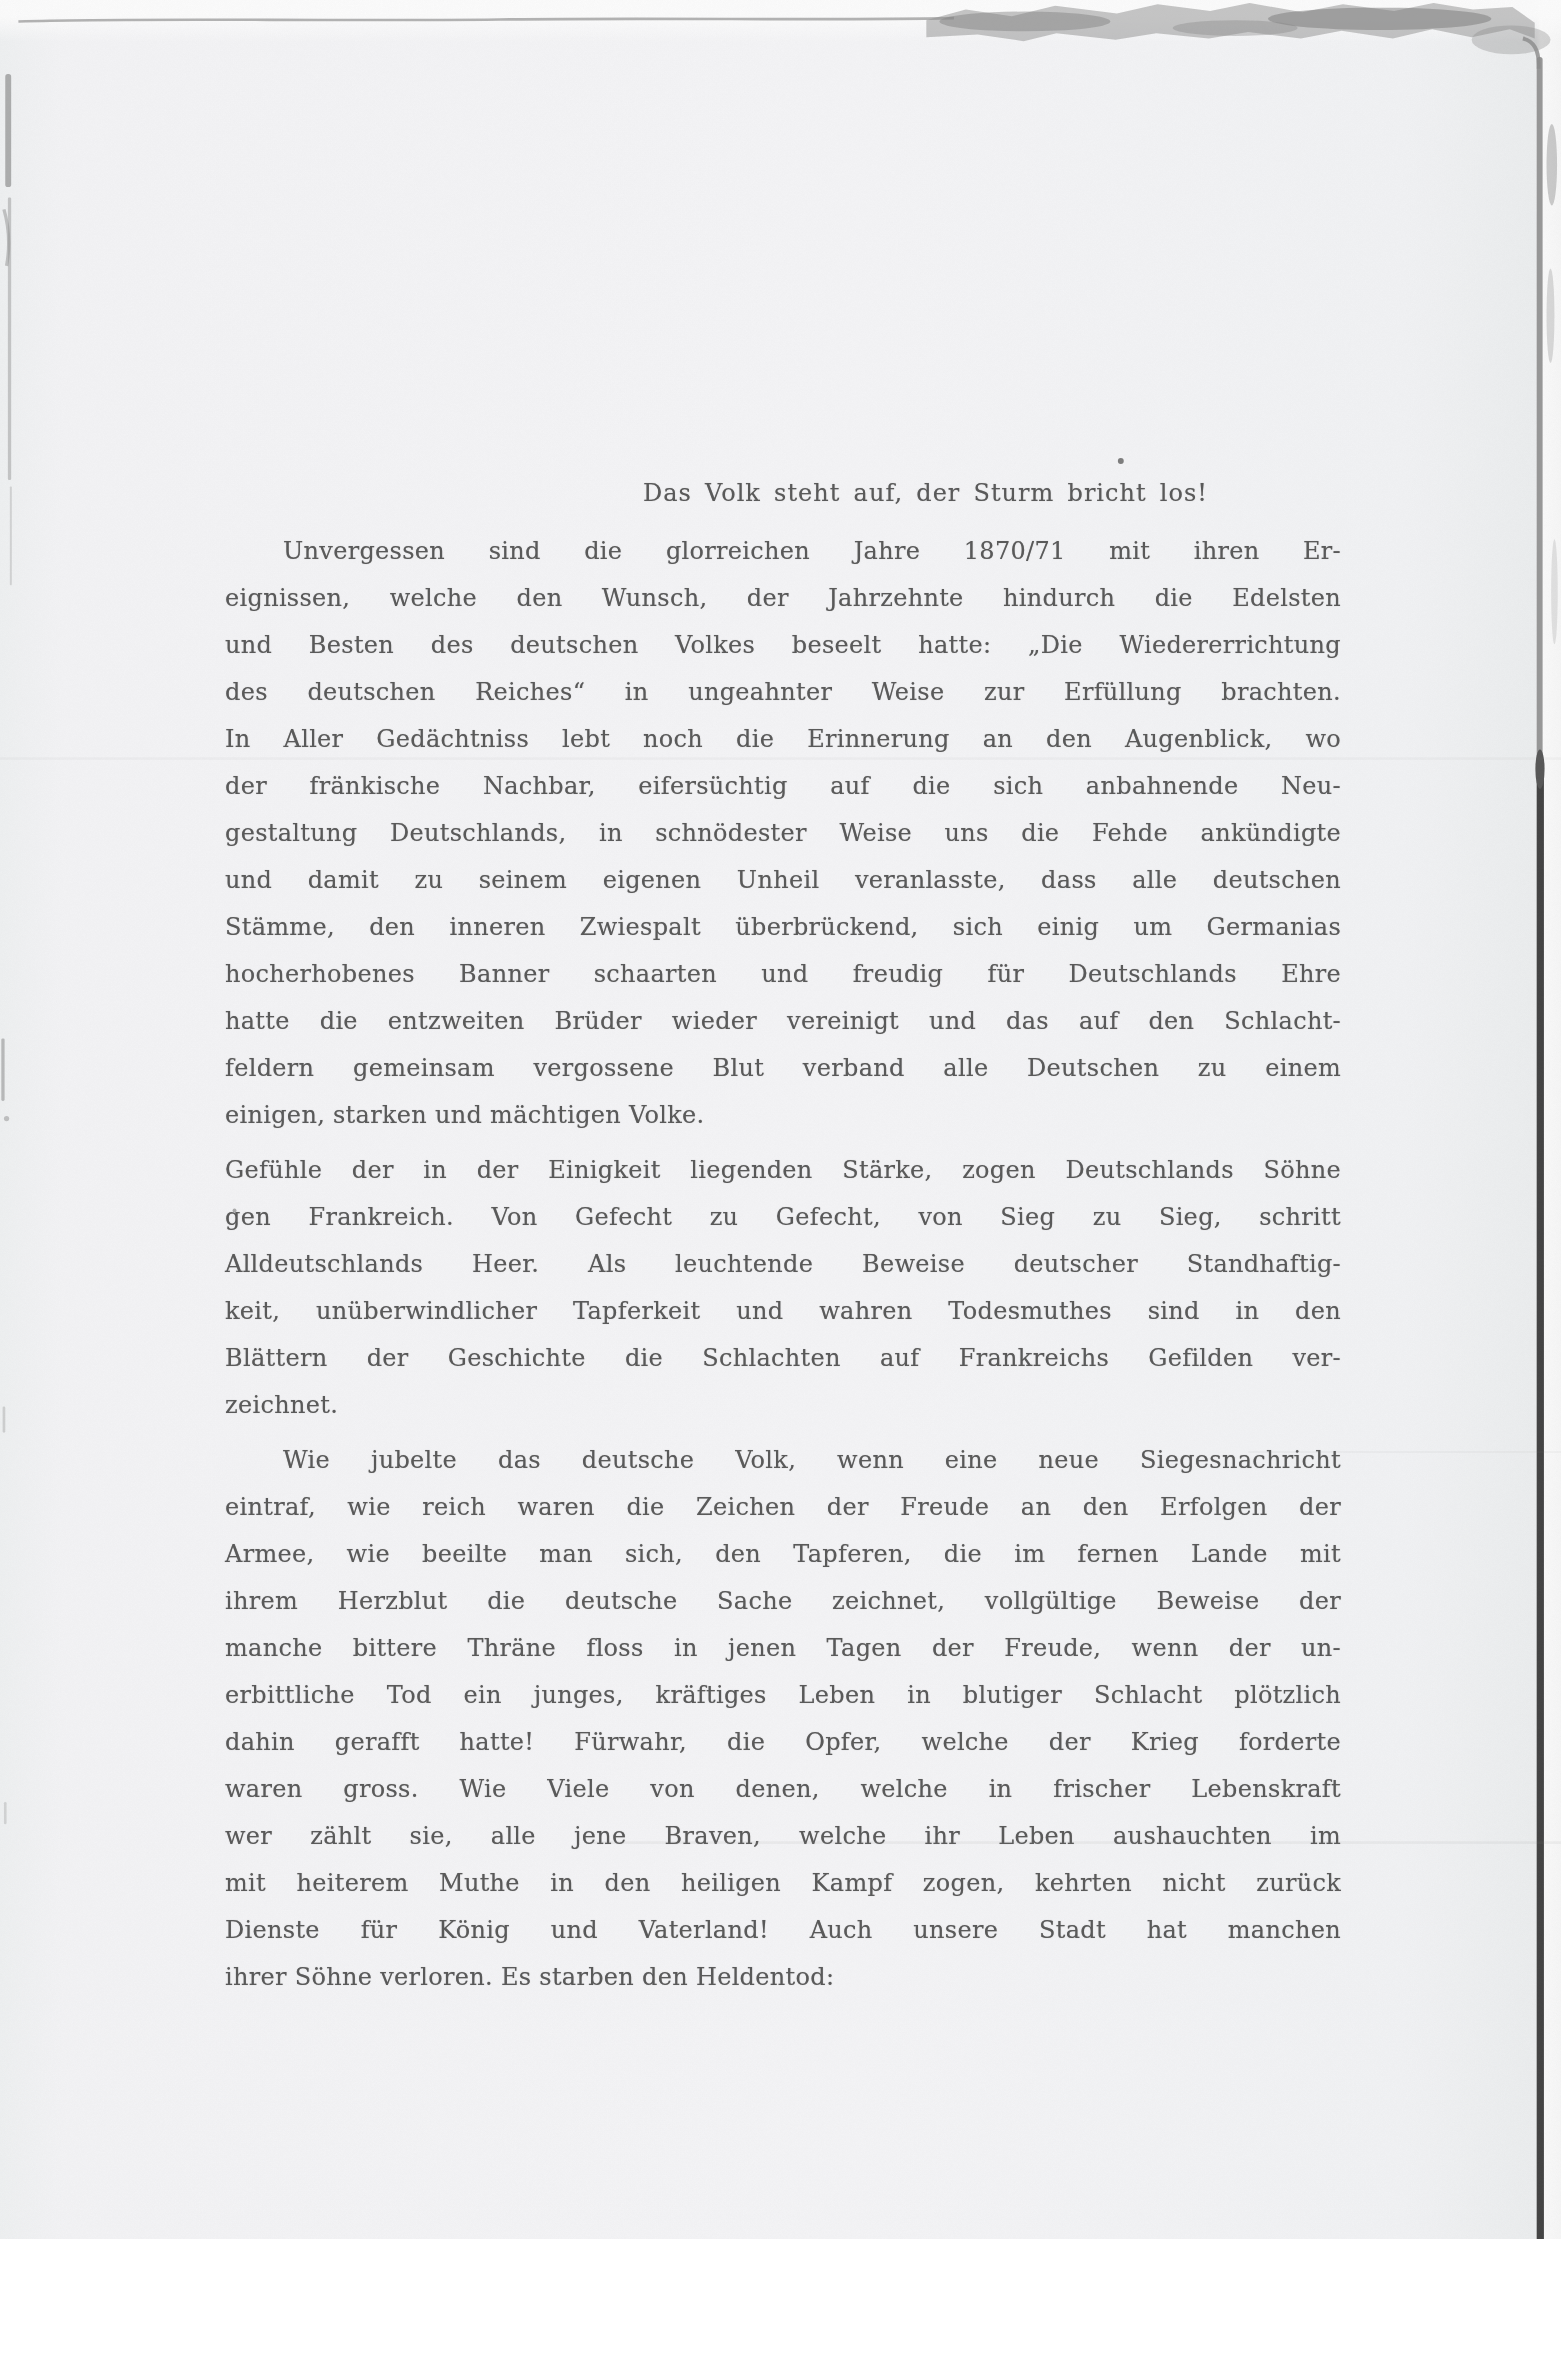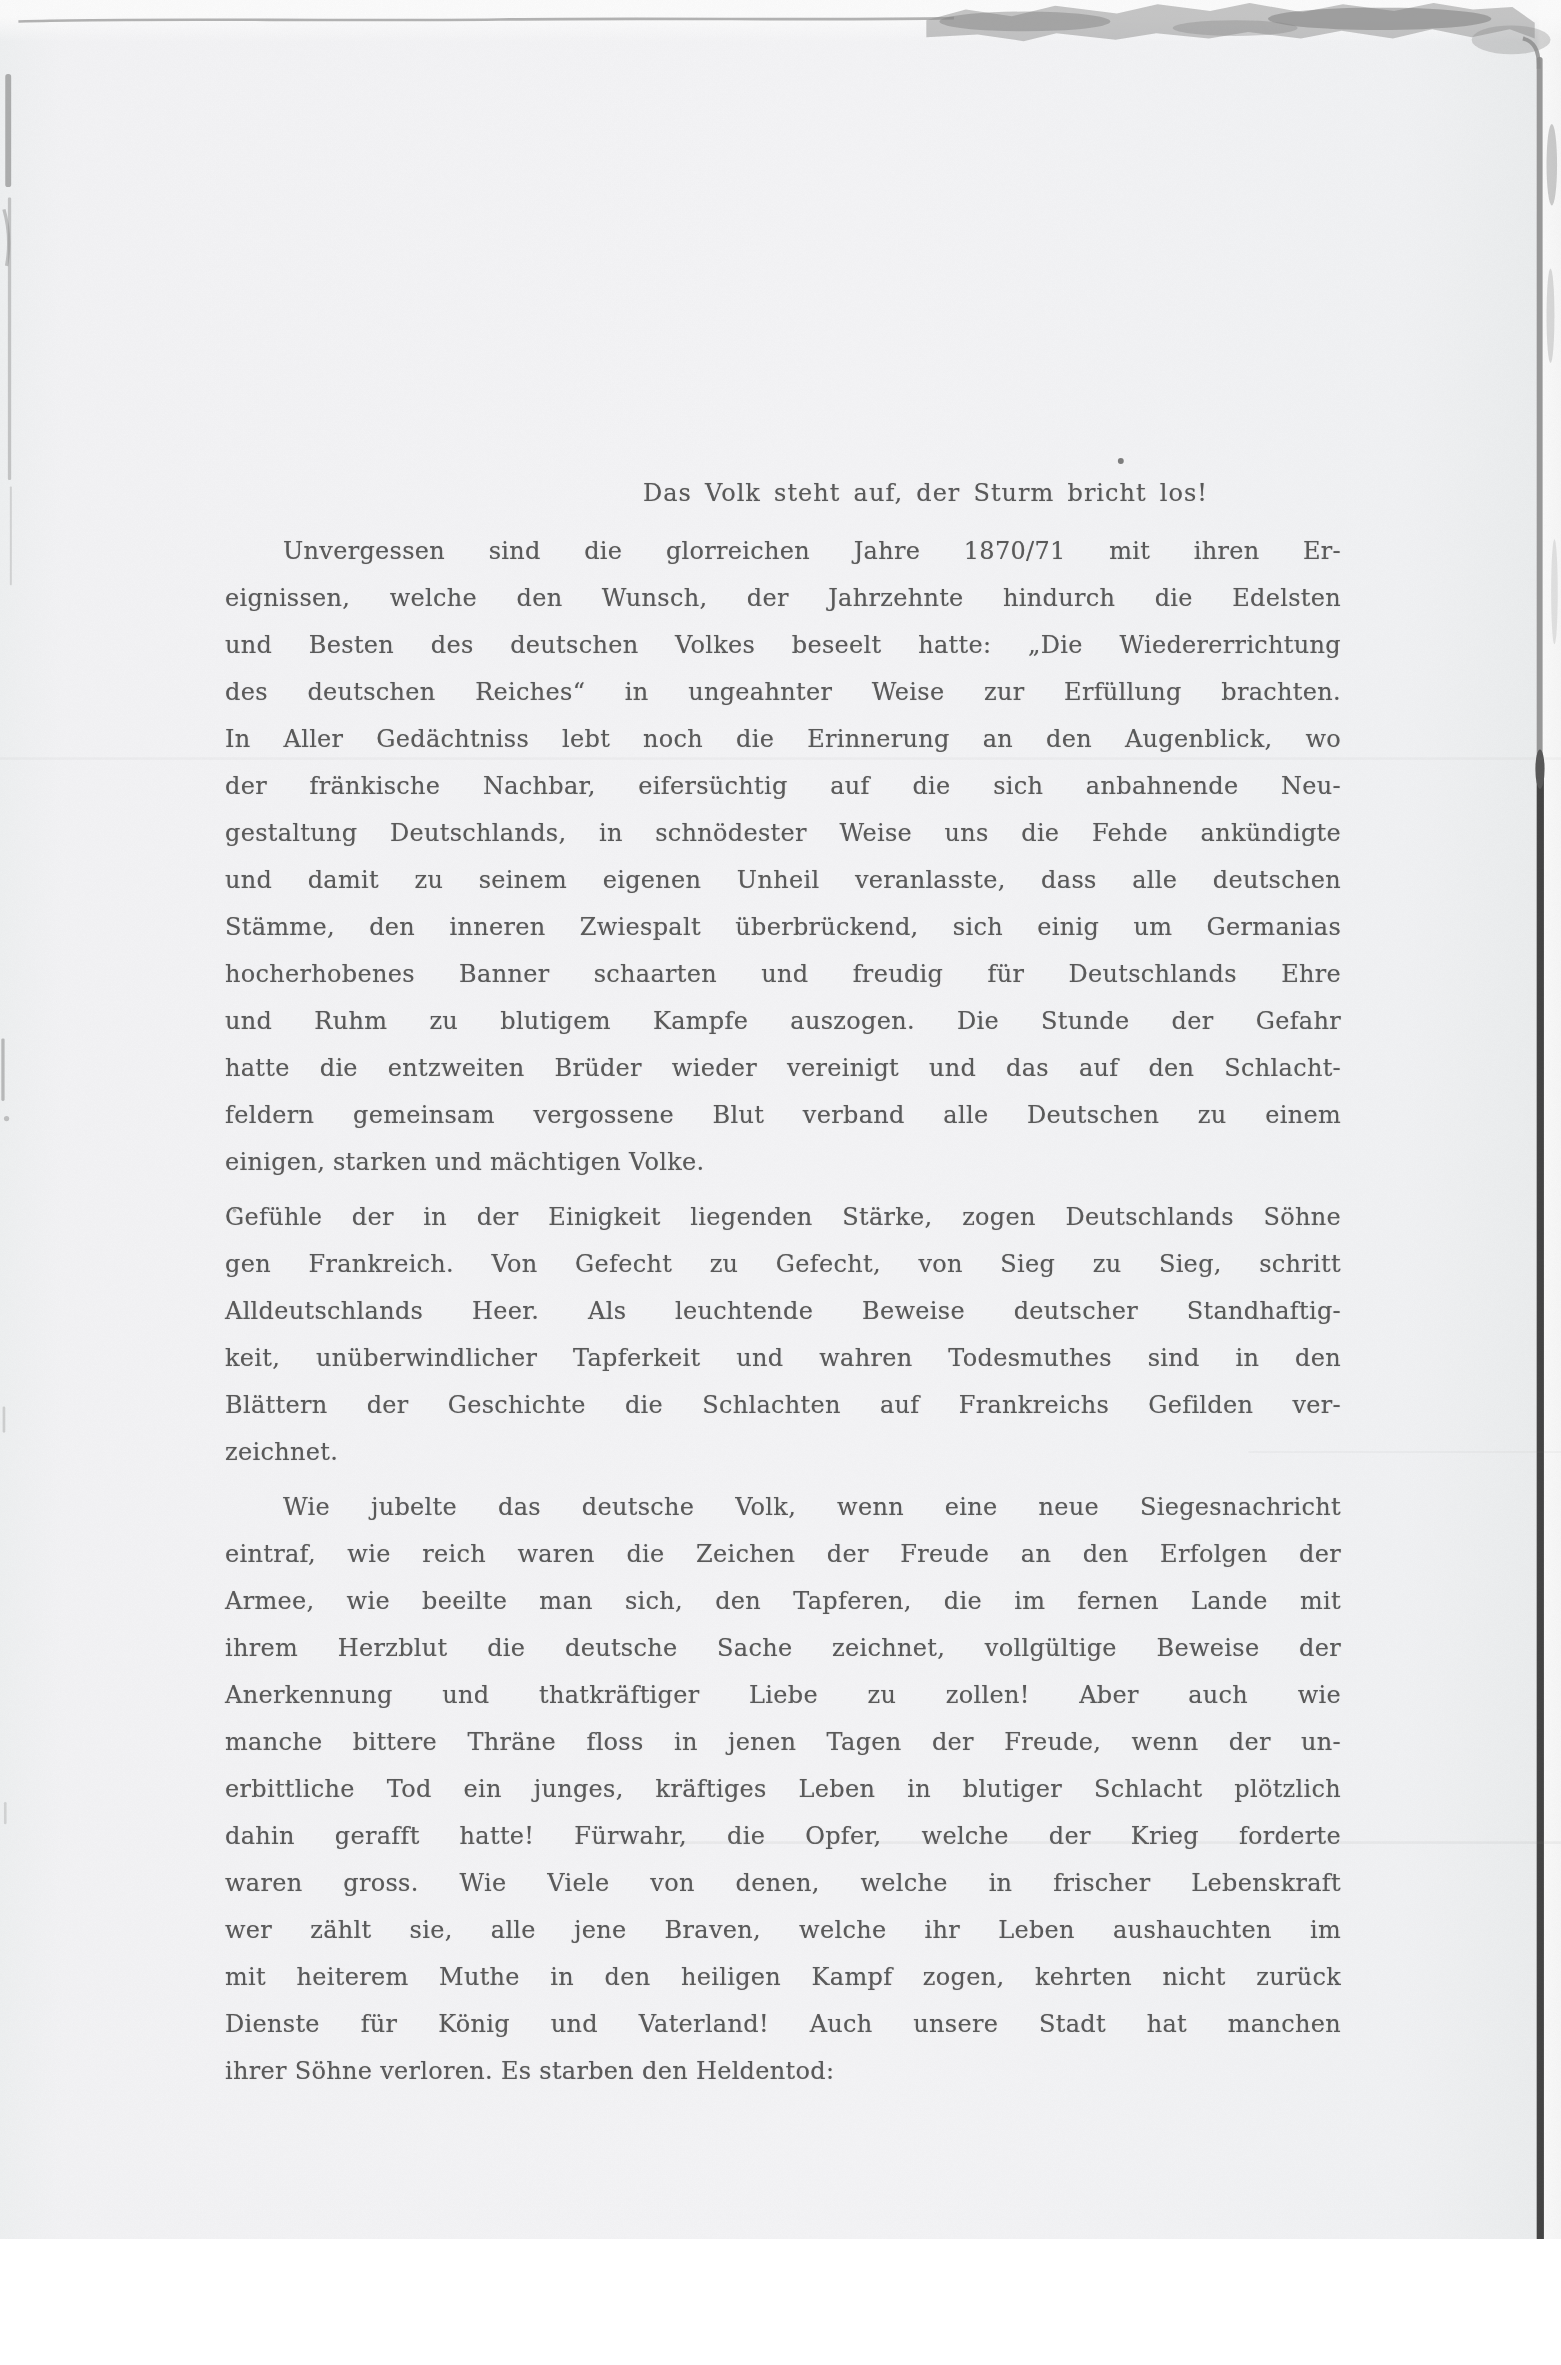--- a/index.html
+++ b/index.html
@@ -50,39 +50,37 @@
           <div class="line first">Unvergessen sind die glorreichen Jahre 1870/71 mit ihren Er-</div>
           <div class="line">eignissen, welche den Wunsch, der Jahrzehnte hindurch die Edelsten</div>
           <div class="line">und Besten des deutschen Volkes beseelt hatte: „Die Wiedererrichtung</div>
           <div class="line">des deutschen Reiches“ in ungeahnter Weise zur Erfüllung brachten.</div>
           <div class="line">In Aller Gedächtniss lebt noch die Erinnerung an den Augenblick, wo</div>
           <div class="line">der fränkische Nachbar, eifersüchtig auf die sich anbahnende Neu-</div>
           <div class="line">gestaltung Deutschlands, in schnödester Weise uns die Fehde ankündigte</div>
           <div class="line">und damit zu seinem eigenen Unheil veranlasste, dass alle deutschen</div>
           <div class="line">Stämme, den inneren Zwiespalt überbrückend, sich einig um Germanias</div>
           <div class="line">hocherhobenes Banner schaarten und freudig für Deutschlands Ehre</div>
-          <div class="line">und Ruhm zu blutigem Kampfe auszogen.  Die Stunde der Gefahr</div>
           <div class="line">hatte die entzweiten Brüder wieder vereinigt und das auf den Schlacht-</div>
           <div class="line">feldern gemeinsam vergossene Blut verband alle Deutschen zu einem</div>
           <div class="line last">einigen, starken und mächtigen Volke.</div>
         </div>
         <div class="paragraph">
           <div class="line">Gefühle der in der Einigkeit liegenden Stärke, zogen Deutschlands Söhne</div>
           <div class="line">gen Frankreich.  Von Gefecht zu Gefecht, von Sieg zu Sieg, schritt</div>
           <div class="line">Alldeutschlands Heer.  Als leuchtende Beweise deutscher Standhaftig-</div>
           <div class="line">keit, unüberwindlicher Tapferkeit und wahren Todesmuthes sind in den</div>
           <div class="line">Blättern der Geschichte die Schlachten auf Frankreichs Gefilden ver-</div>
           <div class="line last">zeichnet.</div>
         </div>
         <div class="paragraph">
           <div class="line first">Wie jubelte das deutsche Volk, wenn eine neue Siegesnachricht</div>
           <div class="line">eintraf, wie reich waren die Zeichen der Freude an den Erfolgen der</div>
           <div class="line">Armee, wie beeilte man sich, den Tapferen, die im fernen Lande mit</div>
           <div class="line">ihrem Herzblut die deutsche Sache zeichnet, vollgültige Beweise der</div>
-          <div class="line">Anerkennung und thatkräftiger Liebe zu zollen!  Aber auch wie</div>
           <div class="line">manche bittere Thräne floss in jenen Tagen der Freude, wenn der un-</div>
           <div class="line">erbittliche Tod ein junges, kräftiges Leben in blutiger Schlacht plötzlich</div>
           <div class="line">dahin gerafft hatte!  Fürwahr, die Opfer, welche der Krieg forderte</div>
           <div class="line">waren gross.  Wie Viele von denen, welche in frischer Lebenskraft</div>
           <div class="line">wer zählt sie, alle jene Braven, welche ihr Leben aushauchten im</div>
           <div class="line">mit heiterem Muthe in den heiligen Kampf zogen, kehrten nicht zurück</div>
           <div class="line">Dienste für König und Vaterland!  Auch unsere Stadt hat manchen</div>
           <div class="line last">ihrer Söhne verloren.  Es starben den Heldentod:</div>
         </div>
       </div>

